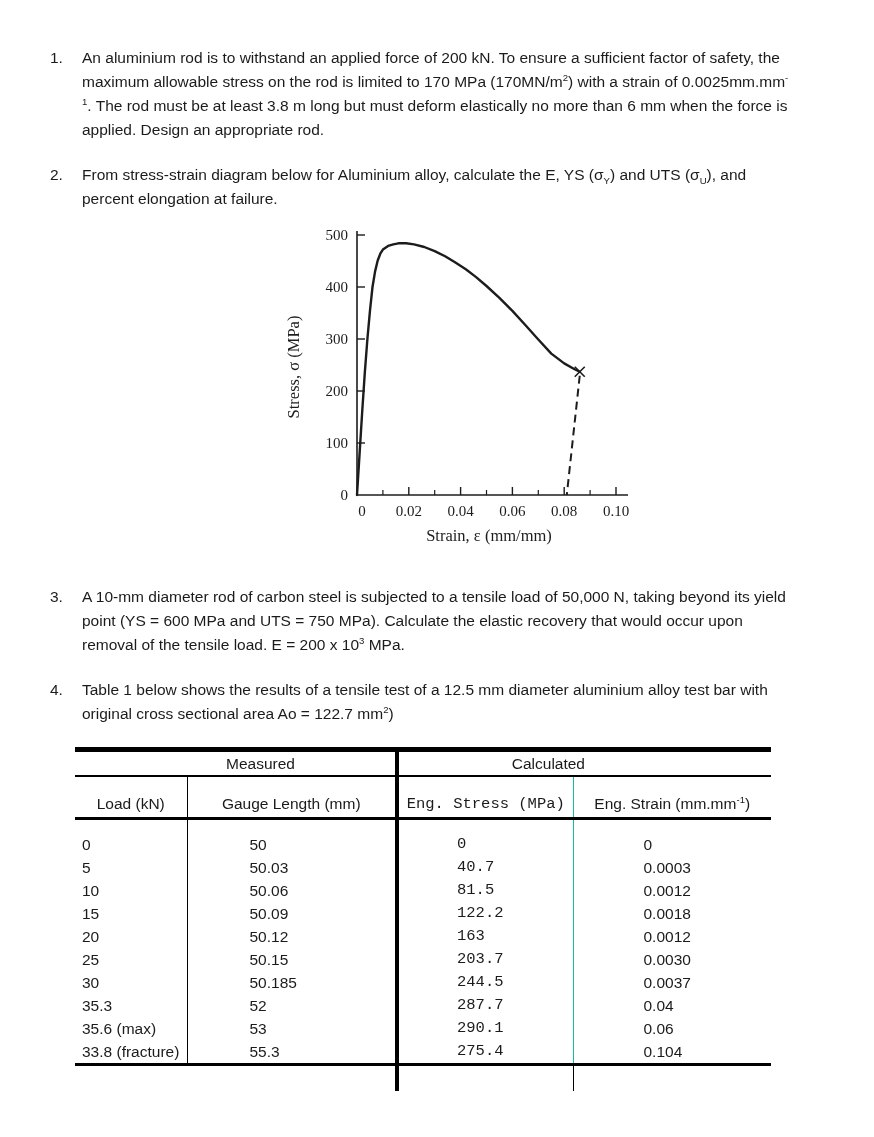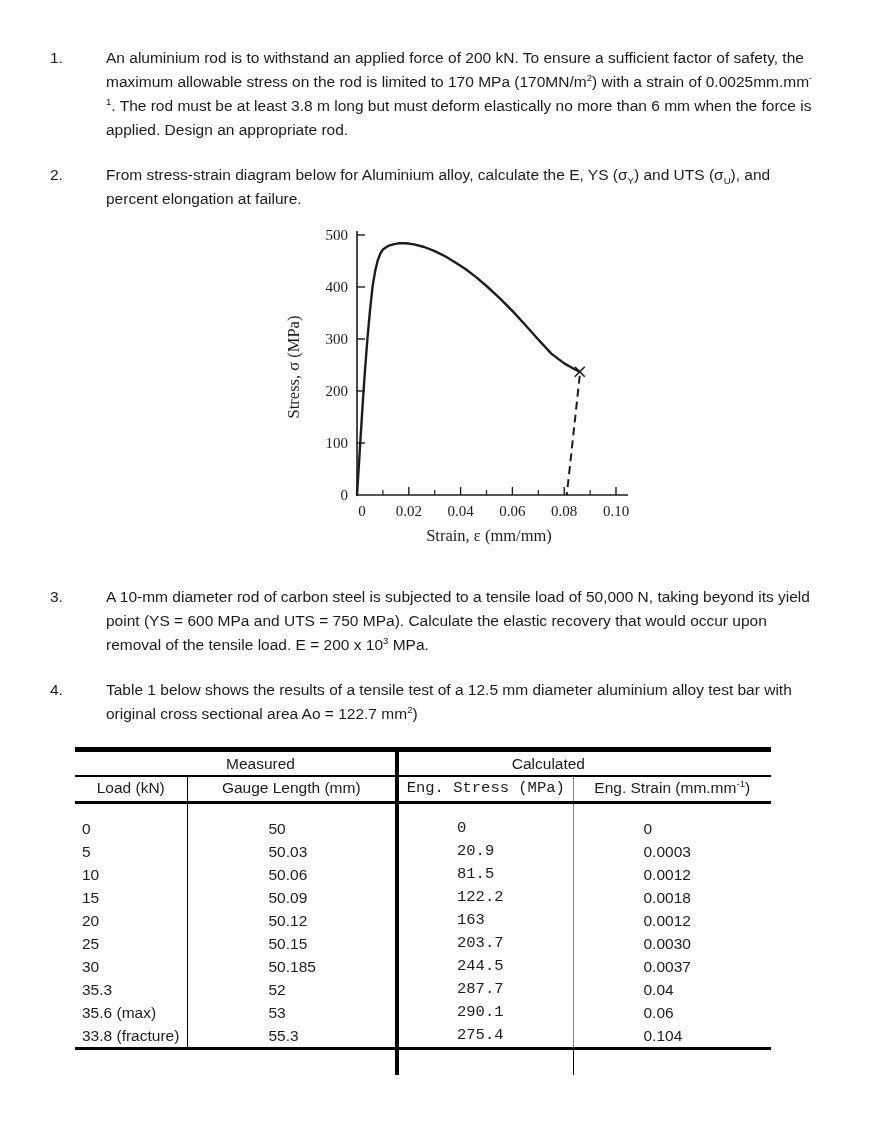--- a/index.html
+++ b/index.html
@@ -6,38 +6,38 @@
   html,body { background:#ffffff; }
   body {
     width:874px; height:1137px; overflow:hidden;
     font-family:"Liberation Sans","DejaVu Sans",sans-serif;
     font-size:15.5px; color:#1b1b1b;
   }
   .page { padding:46px 50px 0 50px; }
 
   .problem { display:flex; margin-bottom:21px; }
   .p-num  { width:32px; flex:none; line-height:24px; }
-  .p-text { width:712px; line-height:24px;margin-left:24px; }
+  .p-text { width:712px; line-height:24px; }
   sup, sub { font-size:0.62em; line-height:0; }
 
   .chart-wrap { margin:16px 0 36px 232px; width:352px; }
   #chart-svg text { font-family:"Liberation Serif","DejaVu Serif",serif; }
 
   .tensile-table { border-collapse:collapse; margin-left:25px; border-top:5px solid #000; table-layout:fixed; }
   .tensile-table th { font-weight:normal; }
   .grp-row th { border-bottom:2px solid #000; padding:3px 0 2px; text-align:right; }
   .grp-measured   { border-right:4px solid #000; padding-right:100px !important; }
   .grp-calculated { padding-right:186px !important; }
-  .colhead-row th { border-bottom:3px solid #000; padding:2px 2px 4px; text-align:center; }
+  .colhead-row th { border-bottom:3px solid #000; padding:18px 2px 4px; text-align:center; }
   .c1 { border-right:1px solid #000; }
   .c2 { border-right:4px solid #000; }
   .c3 { border-right:1px solid #14b8a6;font-family:Liberation Mono, monospace; }
   .tensile-table tbody td { height:23px; line-height:23px; padding:0; }
   .tensile-table tbody td.c1 { padding-left:7px;  }
-  .tensile-table tbody td.c2 { padding-left:81px; }
+  .tensile-table tbody td.c2 { padding-left:62px; }
   .tensile-table tbody td.c3 { padding-left:58px; }
   .tensile-table tbody td.c4 { padding-left:70px; }
   tr.first-row td { padding-top:13px !important; }
   tr.last-row td  { border-bottom:3px solid #000; }
   tr.ext td { border:none; height:26px; }
   tr.ext td.x2 { border-right:4px solid #000; }
   tr.ext td.x3 { border-right:1px solid #000; }
 </style>
 </head>
 <body>
@@ -126,21 +126,21 @@
     <tbody id="table-body">
         <tr class="first-row">
           <td class="c1">0</td>
           <td class="c2">50</td>
           <td class="c3">0</td>
           <td class="c4">0</td>
         </tr>
         <tr>
           <td class="c1">5</td>
           <td class="c2">50.03</td>
-          <td class="c3">20.9</td>
+          <td class="c3">40.7</td>
           <td class="c4">0.0003</td>
         </tr>
         <tr>
           <td class="c1">10</td>
           <td class="c2">50.06</td>
           <td class="c3">81.5</td>
           <td class="c4">0.0012</td>
         </tr>
         <tr>
           <td class="c1">15</td>

